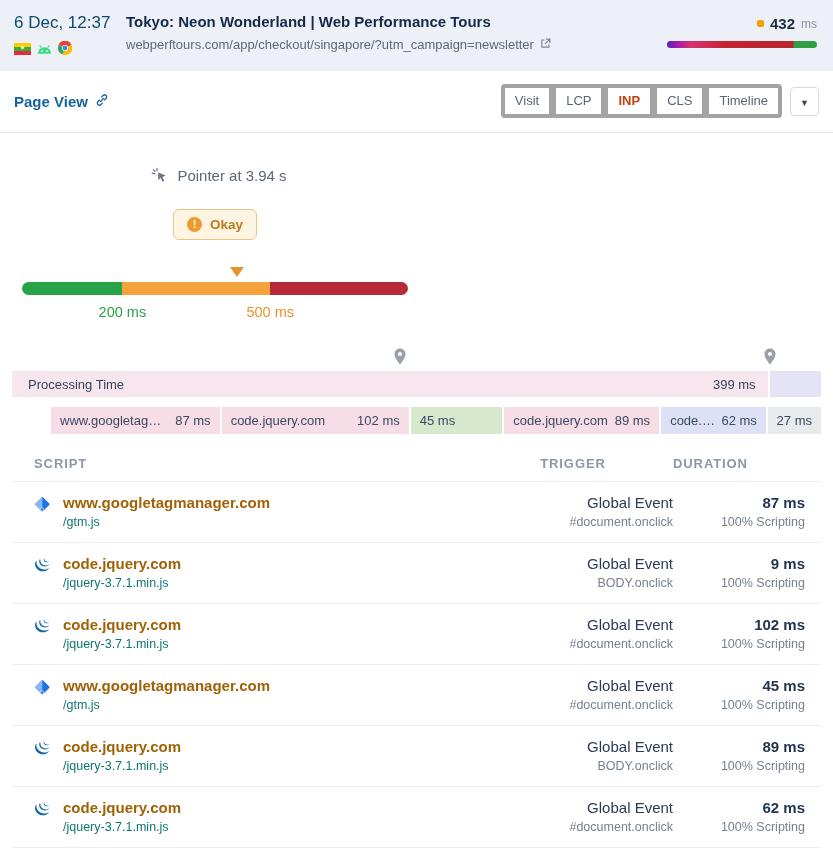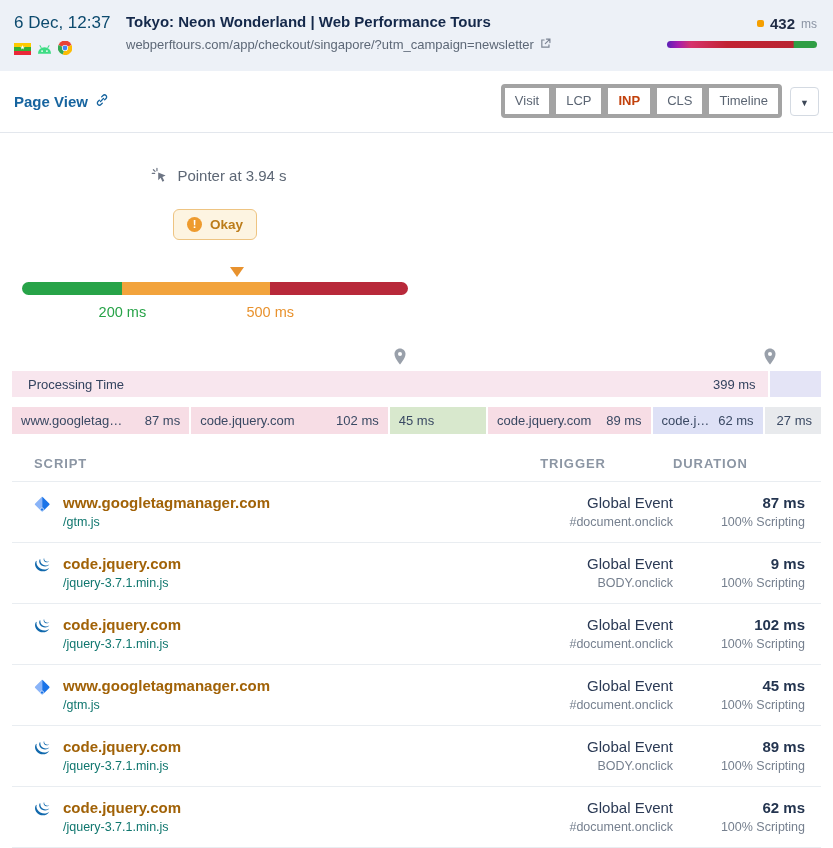--- a/index.html
+++ b/index.html
@@ -61,21 +61,21 @@
   
   .timeline { margin:24px 12px 0; position:relative; }
   .pins { position:relative; height:20px; }
   .pin { position:absolute; transform:translateX(-50%); top:0; }
   .pin-1 { left:48%; } .pin-2 { left:93.7%; }
 
   .proc-row { display:flex; gap:2px; height:26px; margin-top:3px; }
   .proc-main { flex:0 0 93.4%; background:#f8e6ee; display:flex; align-items:center; justify-content:space-between; padding:0 12px 0 16px; font-size:13px; color:#33435f; }
   .proc-rest { flex:1; background:#e4e4f6; }
 
-  .seg-row { display:flex; gap:2px; height:27px; margin-top:10px; }
+  .seg-row { display:flex; gap:2px; height:27px; margin-top:10px;margin-left:39px; }
   .seg { display:flex; align-items:center; justify-content:space-between; gap:6px; padding:0 9px; font-size:13px; color:#3a4963; overflow:hidden; white-space:nowrap; }
   .seg-label { overflow:hidden; text-overflow:ellipsis; }
   .seg-pink { background:#f7dde5; }
   .seg-green { background:#d8e8cd; justify-content:flex-start; }
   .seg-blue { background:#dee1f6; }
   .seg-gray { background:#e8eaed; justify-content:flex-end; }
   .w1{flex:0 0 21.9%} .w2{flex:0 0 24.3%} .w3{flex:0 0 11.9%} .w4{flex:0 0 20.1%} .w5{flex:0 0 13.6%} .w6{flex:1}
 
   
   .stable { margin:16px 12px 0; border-bottom:1px solid #e9edf1; }

